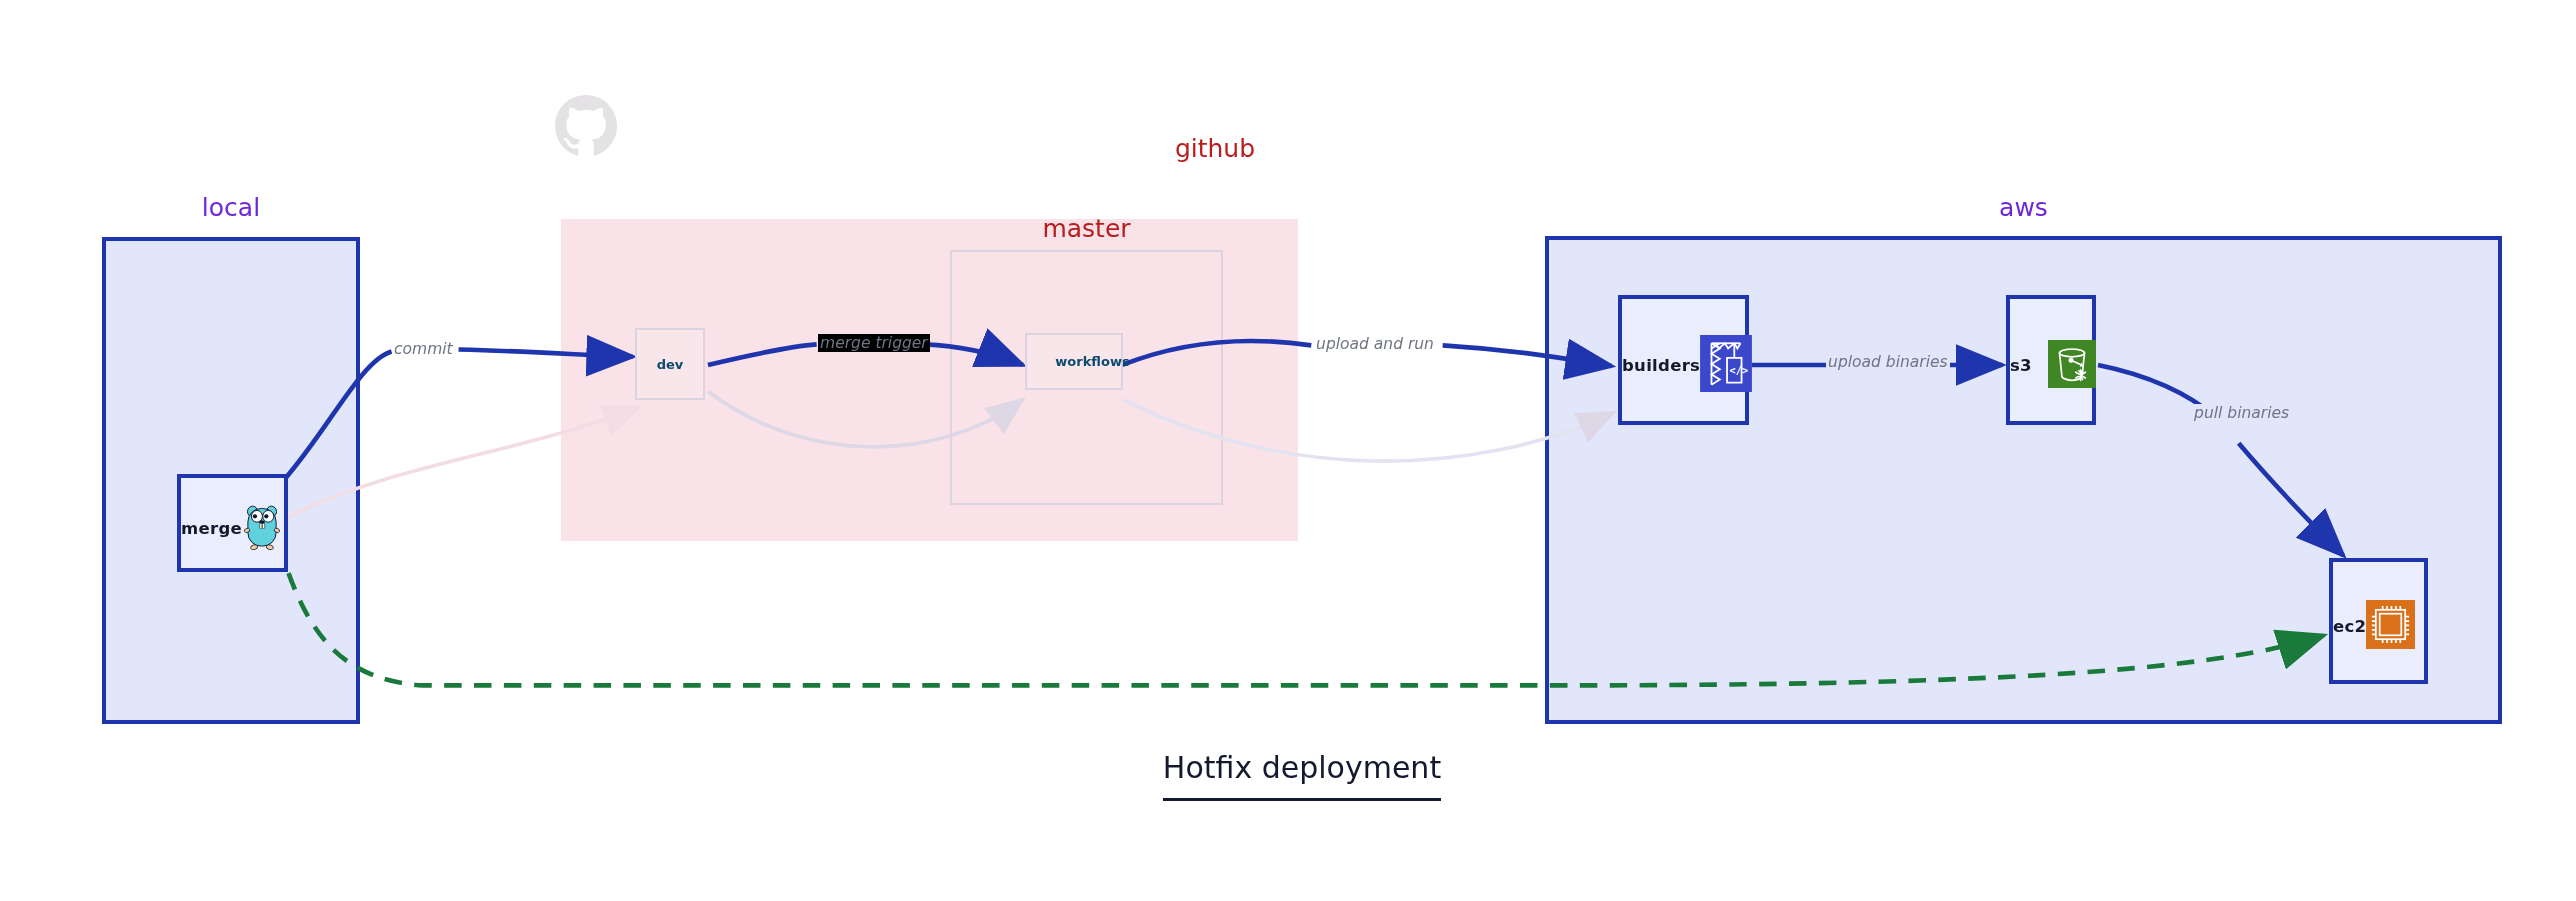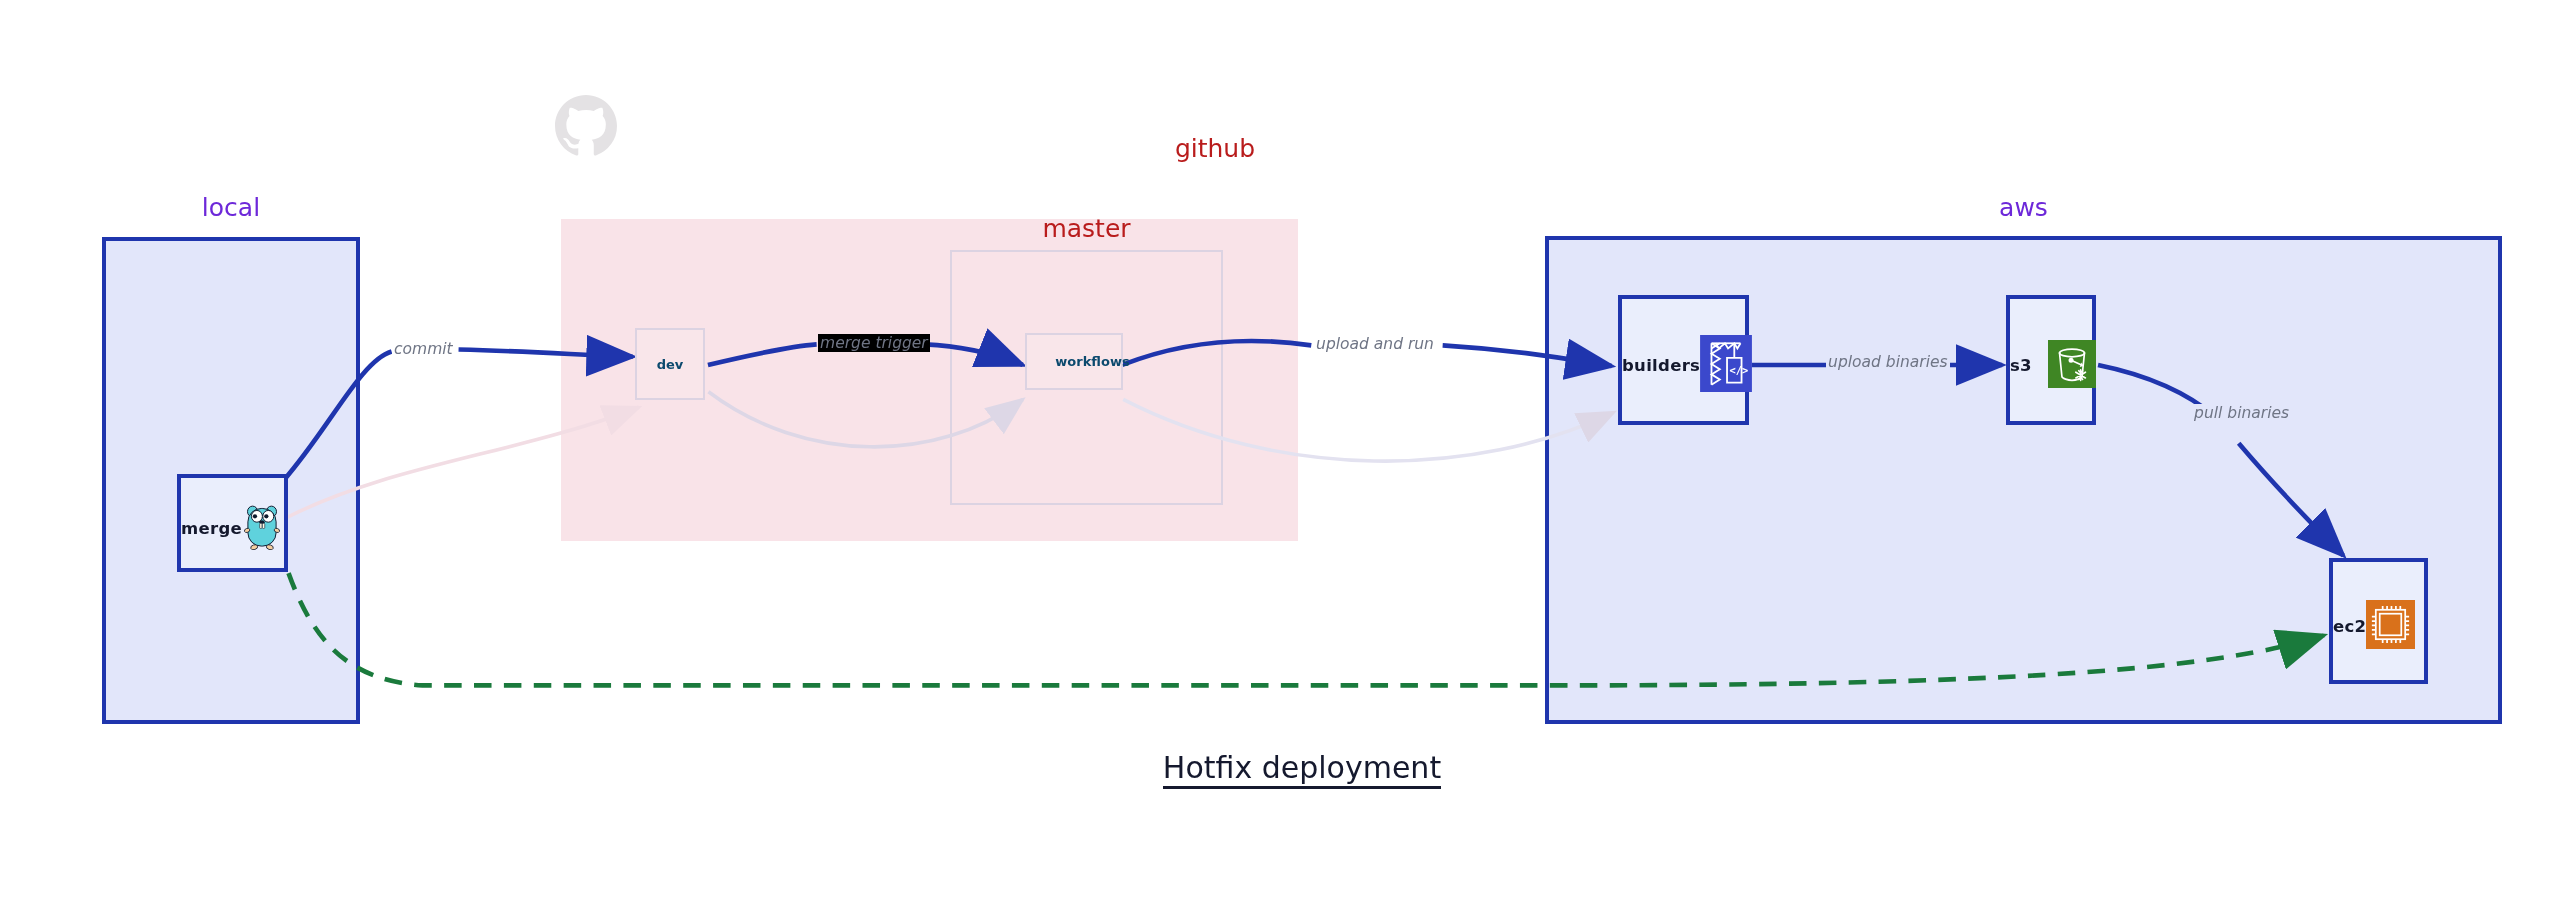--- a/index.html
+++ b/index.html
@@ -37,21 +37,21 @@
   .node-ec2{left:2329px;top:558px;width:99px;height:126px;}
 
   .node-dev{left:635px;top:328px;width:70px;height:72px;}
   .node-workflows{left:1025px;top:333px;width:98px;height:57px;padding-left:37px;}
 
   .edge-label{position:absolute;font-style:italic;font-size:15.5px;color:#6f7585;white-space:nowrap;background:#fff;padding:0 2.1px;}
   .edge-label.on-pink{background:#000000;}
   .edge-label.on-blue{background:#e2e6fa;}
 
   .diagram-title{position:absolute;left:0;top:750px;width:2604px;text-align:center;}
-  .diagram-title span{font-size:30px;color:#15192e;border-bottom:3.1px solid #15192e;padding-bottom:1px;}
+  .diagram-title span{font-size:30px;color:#15192e;border-bottom:3.1px solid #15192e;padding-bottom:13px;}
 
   .gh-logo{position:absolute;left:555px;top:95px;width:62px;height:62px;opacity:1;}
 </style>
 </head>
 <body>
 
 <div id="stage">
 
   <svg class="gh-logo" viewBox="0 0 16 16">
     <path fill="#e4e2e4" d="M8 0C3.58 0 0 3.58 0 8c0 3.54 2.29 6.53 5.47 7.59.4.07.55-.17.55-.38 0-.19-.01-.82-.01-1.49-2.01.37-2.53-.49-2.69-.94-.09-.23-.48-.94-.82-1.13-.28-.15-.68-.52-.01-.53.63-.01 1.08.58 1.23.82.72 1.21 1.87.87 2.33.66.07-.52.28-.87.51-1.07-1.78-.2-3.64-.89-3.64-3.95 0-.87.31-1.59.82-2.15-.08-.2-.36-1.02.08-2.12 0 0 .67-.21 2.2.82.64-.18 1.32-.27 2-.27.68 0 1.36.09 2 .27 1.53-1.04 2.2-.82 2.2-.82.44 1.1.16 1.92.08 2.12.51.56.82 1.27.82 2.15 0 3.07-1.87 3.75-3.65 3.95.29.25.54.73.54 1.48 0 1.07-.01 1.93-.01 2.2 0 .21.15.46.55.38A8.01 8.01 0 0 0 16 8c0-4.42-3.58-8-8-8z"></path>

